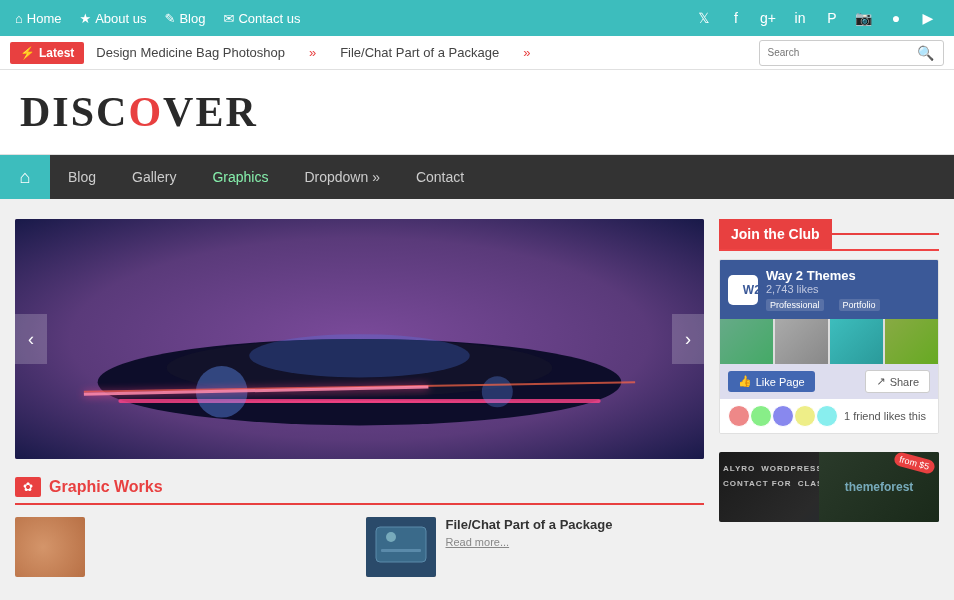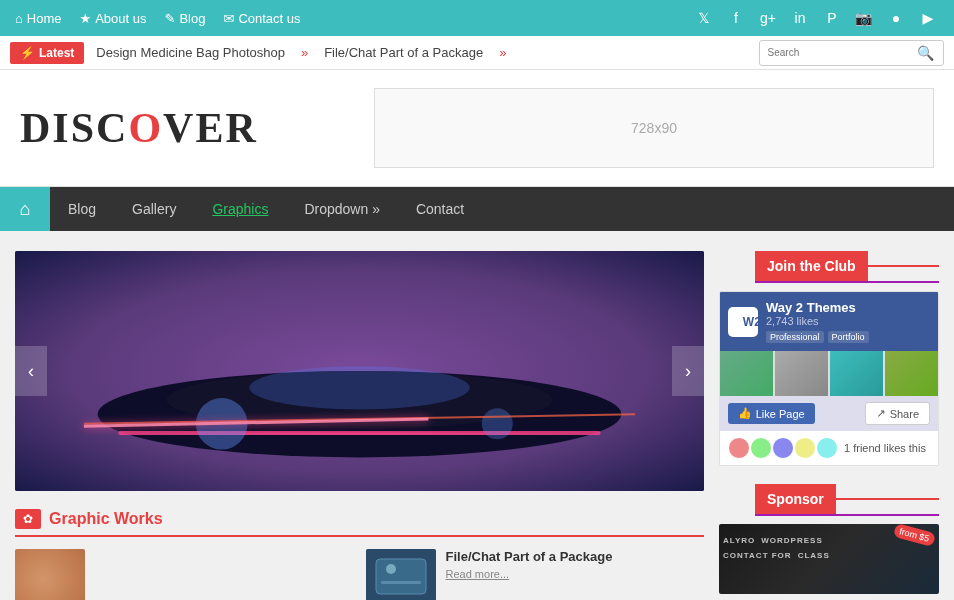--- a/index.html
+++ b/index.html
@@ -62,21 +62,21 @@
       margin-right: 12px;
       display: flex;
       align-items: center;
       gap: 4px;
       white-space: nowrap;
     }
     .ticker-content {
       flex: 1;
       display: flex;
       align-items: flex-end;
-      gap: 8px;
+      gap: 16px;
       overflow: hidden;
       color: #444;
       font-size: 13px;
     }
     .ticker-arrow {
       color: #e84040;
       margin: 0 8px;
     }
     .ticker-search {
       display: flex;
@@ -160,22 +160,21 @@
       color: #ccc;
       padding: 0 18px;
       display: flex;
       align-items: center;
       font-size: 14px;
       cursor: pointer;
       text-decoration: none;
       transition: background 0.2s;
     }
     .nav-item.active {
-      color: #22c55e;
-      text-decoration: underline;
+      color: #86efac;
     }
 
     
     .main-content {
       display: flex;
       gap: 15px;
       padding: 20px 15px;
       background: #f0f0f0;
     }
     .content-left {
@@ -333,21 +332,21 @@
       color: #fff;
       font-size: 13px;
       font-weight: bold;
     }
     .fb-page-sub {
       color: #c0c8e0;
       font-size: 11px;
     }
     .fb-tags {
       display: flex;
-      gap: 4px;
+      gap: 15px;
       margin-top: 4px;
     }
     .fb-tag {
       background: rgba(255,255,255,0.15);
       color: #fff;
       font-size: 9px;
       padding: 1px 4px;
       border-radius: 2px;
     }
     .fb-image-grid {
@@ -486,25 +485,24 @@
     .sidebar-title-bar {
       background: #e84040;
       color: #fff;
       font-size: 14px;
       font-weight: bold;
       padding: 7px 12px;
       display: inline-block;
       position: relative;
     }
     .sidebar-title-line {
-      border-bottom: 2px solid #a21caf;
+      border-bottom: 2px solid #ef4444;
       margin-bottom: 8px;
       display: flex;
       align-items: center;
-      margin-left: 36px;
     }
     .sidebar-title-line::after {
       content: '';
       flex: 1;
       border-bottom: 2px solid #e84040;
     }
   </style>
 </head>
 <body>
 
@@ -552,23 +550,20 @@
   </div>
   <div class="ticker-search">
     <input type="text" placeholder="Search" style="">
     <button>🔍</button>
   </div>
 </div>
 
 <div class="site-header">
   <div class="site-logo">
     DISC<span class="o">O</span>VER
-  </div>
-  <div class="ad-banner">
-    <span>728x90</span>
   </div>
 </div>
 
 <nav class="main-nav">
   <div class="nav-home-btn">
     <span>⌂</span>
   </div>
   <div class="nav-items">
     <a class="nav-item">Blog</a>
     <a class="nav-item">Gallery</a>
@@ -692,30 +687,30 @@
               <div class="friend-avatar"></div>
               <div class="friend-avatar"></div>
             </div>
             <span>1 friend likes this</span>
           </div>
         </div>
       </div>
     </div>
 
     <div class="sidebar-section">
-      <div class="sidebar-title-line">
-        <div class="sidebar-title-bar">Sponsor</div>
-      </div>
       <div class="sponsor-box">
         <div class="sponsor-bg">
           <div class="sponsor-logos">
             <span class="sponsor-logo">ALYRO</span>
             <span class="sponsor-logo">WORDPRESS</span>
             <span class="sponsor-logo">CONTACT FOR</span>
             <span class="sponsor-logo">CLASS</span>
           </div>
+          <div class="sponsor-brand">
+            <span class="sponsor-brand-text">themeforest</span>
+          </div>
           <div class="sponsor-badge">from $5</div>
         </div>
       </div>
     </div>
 
   </div>
 </div>
 
 </body></html>

